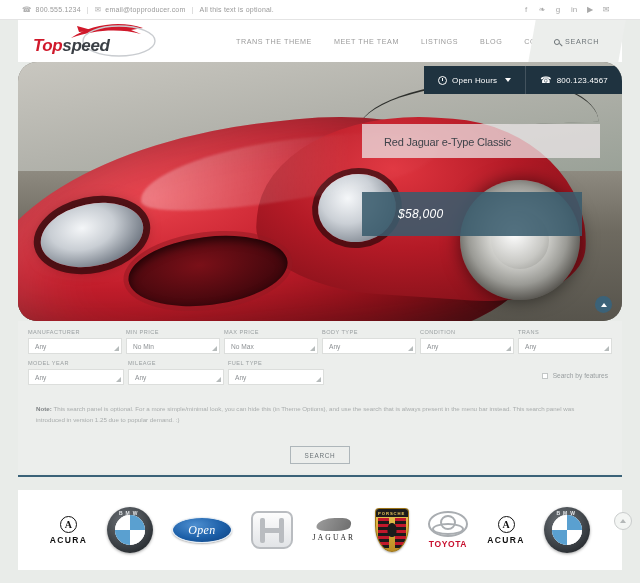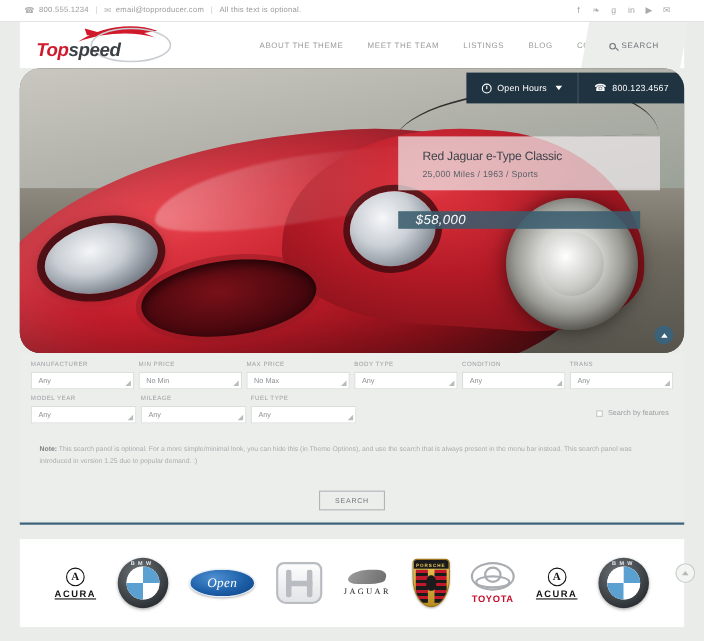--- a/index.html
+++ b/index.html
@@ -203,23 +203,23 @@
   }
   .hero-title {
     font-size: 11px; color: #3e434a; font-weight: normal;
     letter-spacing: -.2px; white-space: nowrap;
   }
   .hero-sub {
     margin-top: 6px; font-size: 8px; color: #5c6168; letter-spacing: .2px;
   }
   .hero-price {
     position: absolute; right: 40px; top: 130px;
-    width: 220px; height: 16px;
+    width: 220px; height: 44px;
     background: rgba(58,92,109,.88);
-    display: flex; align-items: center; padding-left: 16px;
+    display: flex; align-items: center; padding-left: 36px;
   }
   .hero-price span {
     font-size: 12px; font-style: italic; color: #ffffff; letter-spacing: .3px;
   }
   .hero-up {
     position: absolute; right: 10px; bottom: 8px;
     width: 17px; height: 17px; border-radius: 50%;
     background: #3b6278;
     display: flex; align-items: center; justify-content: center;
   }
@@ -294,21 +294,21 @@
   .acura { display: flex; flex-direction: column; align-items: center; gap: 2px; }
   .acura .cal {
     width: 17px; height: 17px; border: 1.4px solid #111; border-radius: 50%;
     position: relative;
   }
   .acura .cal::after {
     content: "A"; position: absolute; left: 0; right: 0; top: 1px;
     font-size: 10px; font-weight: bold; color: #111; text-align: center;
     line-height: 14px; font-family: "Liberation Serif", serif;
   }
-  .acura .nm { font-size: 8.5px; font-weight: bold; letter-spacing: 1.4px; color: #111; text-decoration: underline; }
+  .acura .nm { font-size: 8.5px; font-weight: bold; letter-spacing: 1.4px; color: #111; }
 
   .bmw-logo {
     width: 46px; height: 46px; border-radius: 50%;
     background: radial-gradient(circle at 40% 32%, #6f7479 0%, #3a3f44 60%, #15181b 100%);
     display: flex; align-items: center; justify-content: center;
     position: relative; box-shadow: 0 1px 3px rgba(0,0,0,.35);
   }
   .bmw-logo .q {
     width: 30px; height: 30px; border-radius: 50%;
     overflow: hidden; position: relative;
@@ -459,21 +459,21 @@
       </svg>
       <svg width="80" height="34" viewBox="0 0 80 34" style="position:absolute;left:52px;top:2px;">
         <ellipse cx="40" cy="17" rx="36" ry="15" fill="none" stroke="#c9ccd0" stroke-width="1.4"></ellipse>
       </svg>
       <div class="logo-text">
         <span class="logo-top">Top</span><span class="logo-speed">speed</span>
       </div>
     </div>
 
     <div class="nav">
-      <a href="#">ABOUT THE THEME</a>
+      <a href="#">TRANS THE THEME</a>
       <a href="#">MEET THE TEAM</a>
       <a href="#">LISTINGS</a>
       <a href="#">BLOG</a>
       <a href="#">CONTACT US</a>
     </div>
 
     <div class="searchbtn">
       <div class="searchbtn-inner">
         <span class="mag"></span>
         <span class="lbl">SEARCH</span>
@@ -500,21 +500,20 @@
         <span class="caret-d"></span>
       </div>
       <div class="badge">
         <span class="phone-ico">☎</span>
         <span>800.123.4567</span>
       </div>
     </div>
 
     <div class="hero-caption">
       <div class="hero-title">Red Jaguar e-Type Classic</div>
-      <div class="hero-sub">25,000 Miles  /  1963  /  Sports</div>
     </div>
     <div class="hero-price">
       <span>$58,000</span>
     </div>
 
     <div class="hero-up">
       <span class="chev-up"></span>
     </div>
   </div>
 

